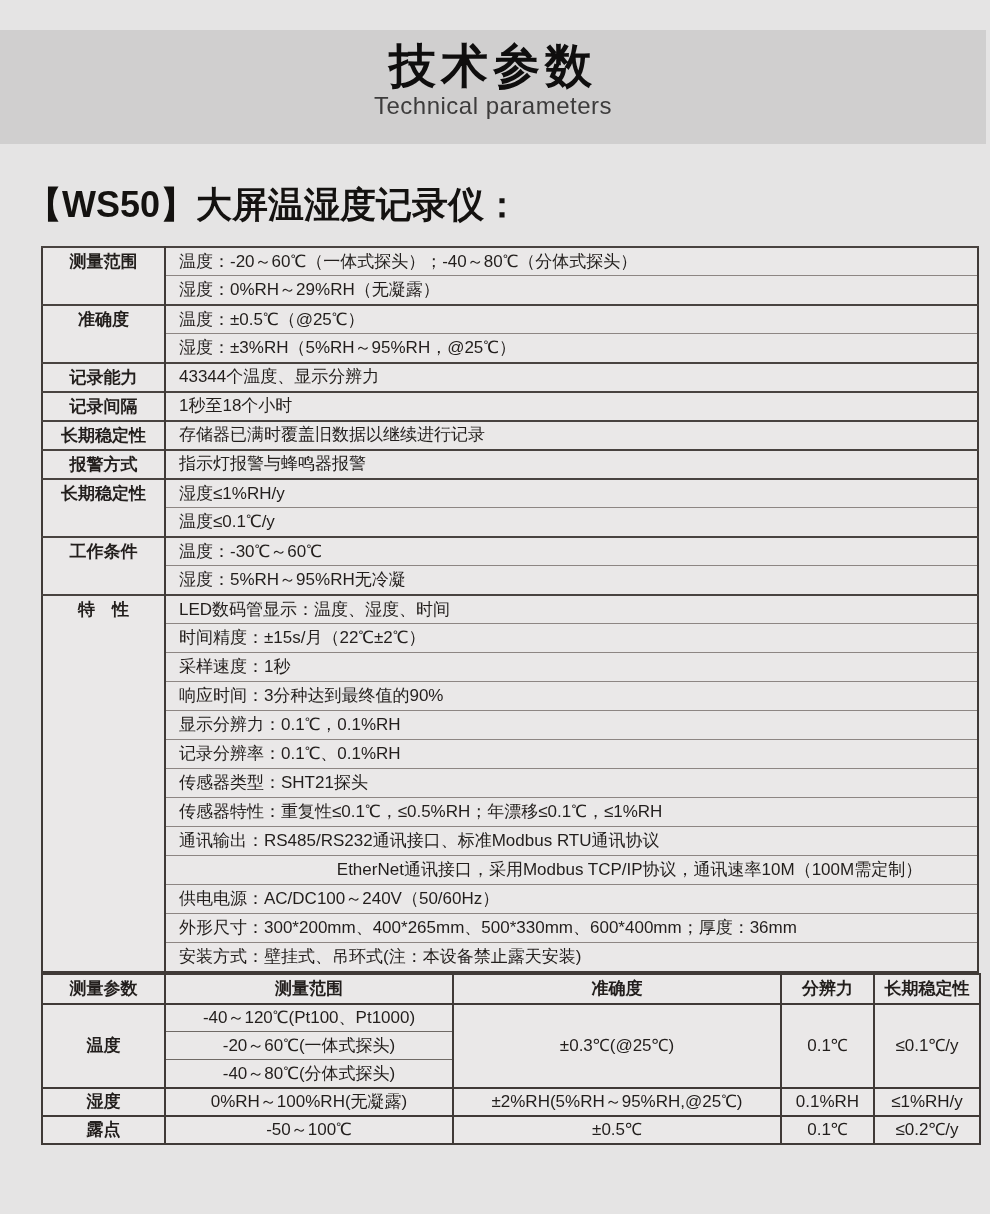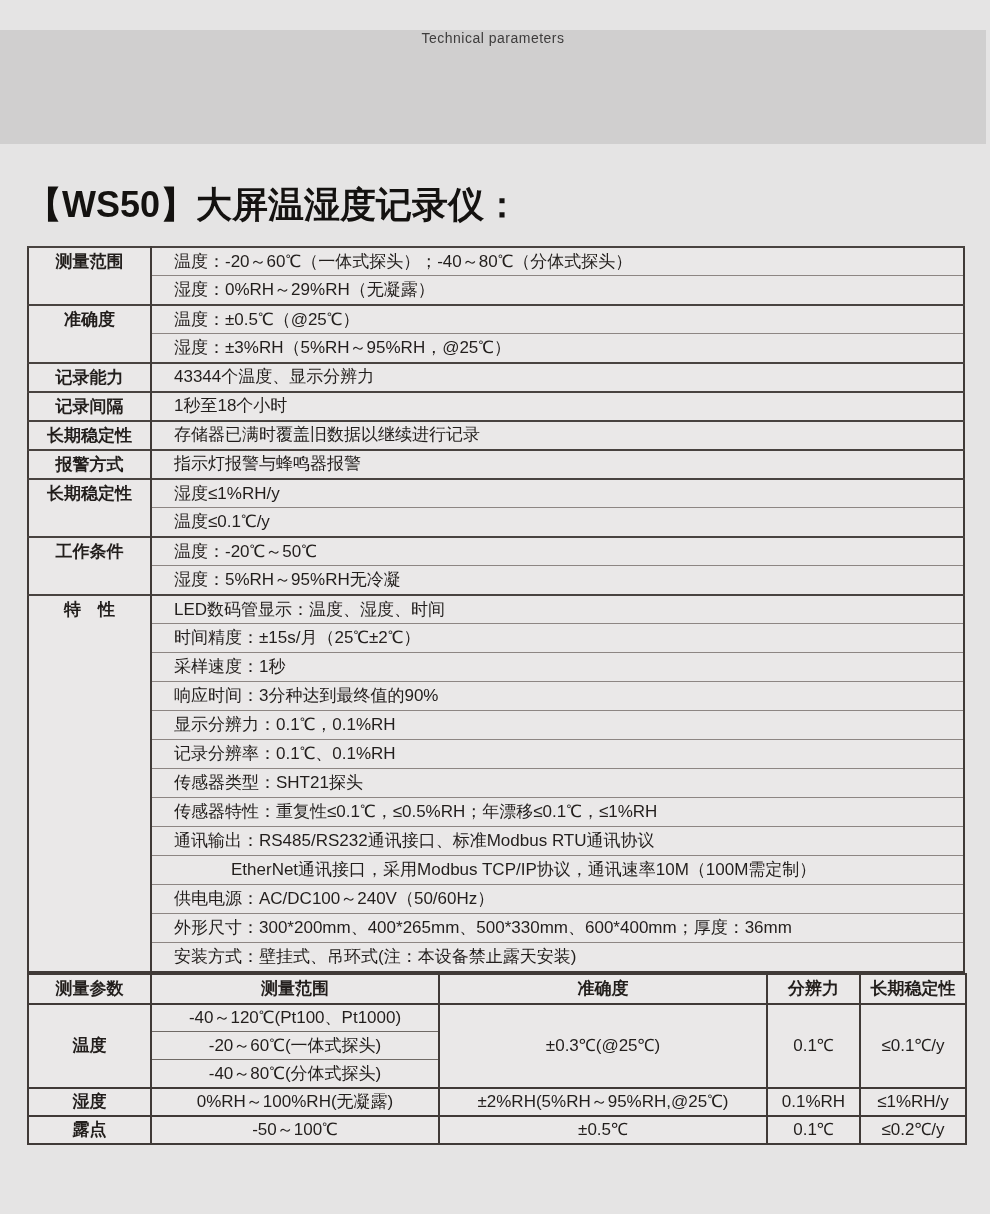--- a/index.html
+++ b/index.html
@@ -11,44 +11,44 @@
   }
   .band {
     margin-top:30px; width:986px; height:114px;
     background:#d0cfcf; text-align:center;
   }
   .band .title {
     padding-top:10px; font-size:47px; font-weight:700;
     letter-spacing:5px; color:#0f0e0e; line-height:1.1;
   }
   .band .subtitle {
-    font-size:14px; color:#3d3c3c; font-weight:400; letter-spacing:0.5px;
+    font-size:24px; color:#3d3c3c; font-weight:400; letter-spacing:0.5px;
   }
   .heading {
     font-size:36px; font-weight:700; color:#141210; line-height:1.1;
   }
   #h1 { margin:41px 0 21px 26px; }
   #h2 { margin:30px 0 19px 26px; }
 
   table.spec {
     border-collapse:collapse; table-layout:fixed;
-    margin-left:27px; background:#eae8e8;
+    margin-left:41px; background:#eae8e8;
   }
   
   .t1 { width:936px; border:2px solid #403a37; }
   .t1 tr { height:29px; }
   .t1 td { font-size:17px; padding:0; line-height:1.15; }
   .t1 td.lbl {
     text-align:center; vertical-align:top; padding-top:4px;
     font-weight:700; border-right:2px solid #403a37;
   }
-  .t1 td.val { text-align:left; padding-left:22px; font-weight:500; }
+  .t1 td.val { text-align:left; padding-left:13px; font-weight:500; }
   .t1 tr.g  > td { border-top:2px solid #494340; }
   .t1 tr.sub > td { border-top:1px solid #8d8683; }
-  .t1 td.indent { padding-left:79px; }
+  .t1 td.indent { padding-left:116px;text-align:center; }
 
   
   .t2 { width:938px; border:2px solid #403a37; }
   .t2 tr { height:28px; }
   .t2 tr.head { height:30px; }
   .t2 th, .t2 td {
     padding:0; font-size:17px; text-align:center; line-height:1.15;
     border-left:2px solid #403a37; border-right:2px solid #403a37;
   }
   .t2 th { font-weight:700; }
@@ -56,20 +56,21 @@
   .t2 td.param { font-weight:700; }
   .t2 tr.hr > th, .t2 tr.hr > td { border-top:2px solid #403a37; }
   .t2 tr.thin > td { border-top:1px solid #6f6965; }
 </style>
 </head>
 <body>
 
 <div class="page">
 
   <div class="band">
+    <div class="title">技术参数</div>
     <div class="subtitle">Technical parameters</div>
   </div>
 
   <div class="heading" id="h1">【WS50】大屏温湿度记录仪：</div>
 
   <table class="spec t1">
     <colgroup>
         <col style="width:123px">
         <col style="width:813px">
       </colgroup>
@@ -113,32 +114,32 @@
       <tr class="g">
         <td class="lbl" rowspan="2">长期稳定性</td>
         <td class="val">湿度≤1%RH/y</td>
       </tr>
       <tr class="sub">
         <td class="val">温度≤0.1℃/y</td>
       </tr>
 
       <tr class="g">
         <td class="lbl" rowspan="2">工作条件</td>
-        <td class="val">温度：-20℃～50℃</td>
+        <td class="val">温度：-30℃～60℃</td>
       </tr>
       <tr class="sub">
         <td class="val">湿度：5%RH～95%RH无冷凝</td>
       </tr>
 
       <tr class="g">
         <td class="lbl" rowspan="13">特　性</td>
         <td class="val">LED数码管显示：温度、湿度、时间</td>
       </tr>
       <tr class="sub">
-        <td class="val">时间精度：±15s/月（25℃±2℃）</td>
+        <td class="val">时间精度：±15s/月（22℃±2℃）</td>
       </tr>
       <tr class="sub">
         <td class="val">采样速度：1秒</td>
       </tr>
       <tr class="sub">
         <td class="val">响应时间：3分种达到最终值的90%</td>
       </tr>
       <tr class="sub">
         <td class="val">显示分辨力：0.1℃，0.1%RH</td>
       </tr>

